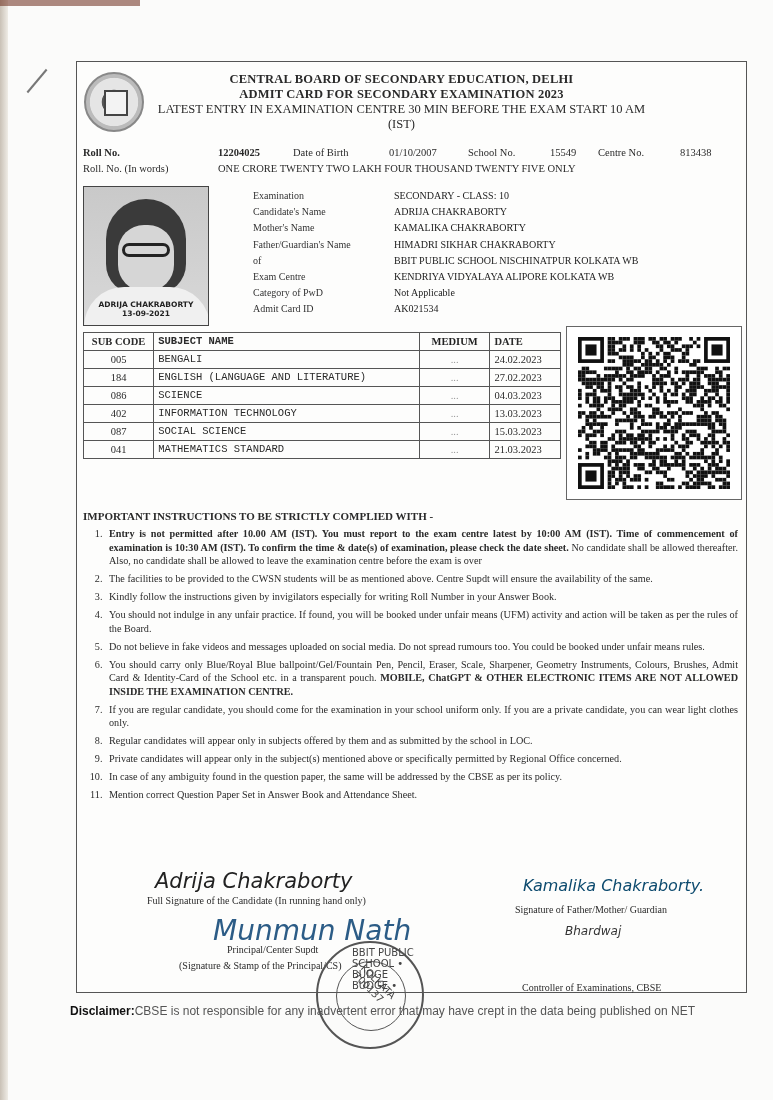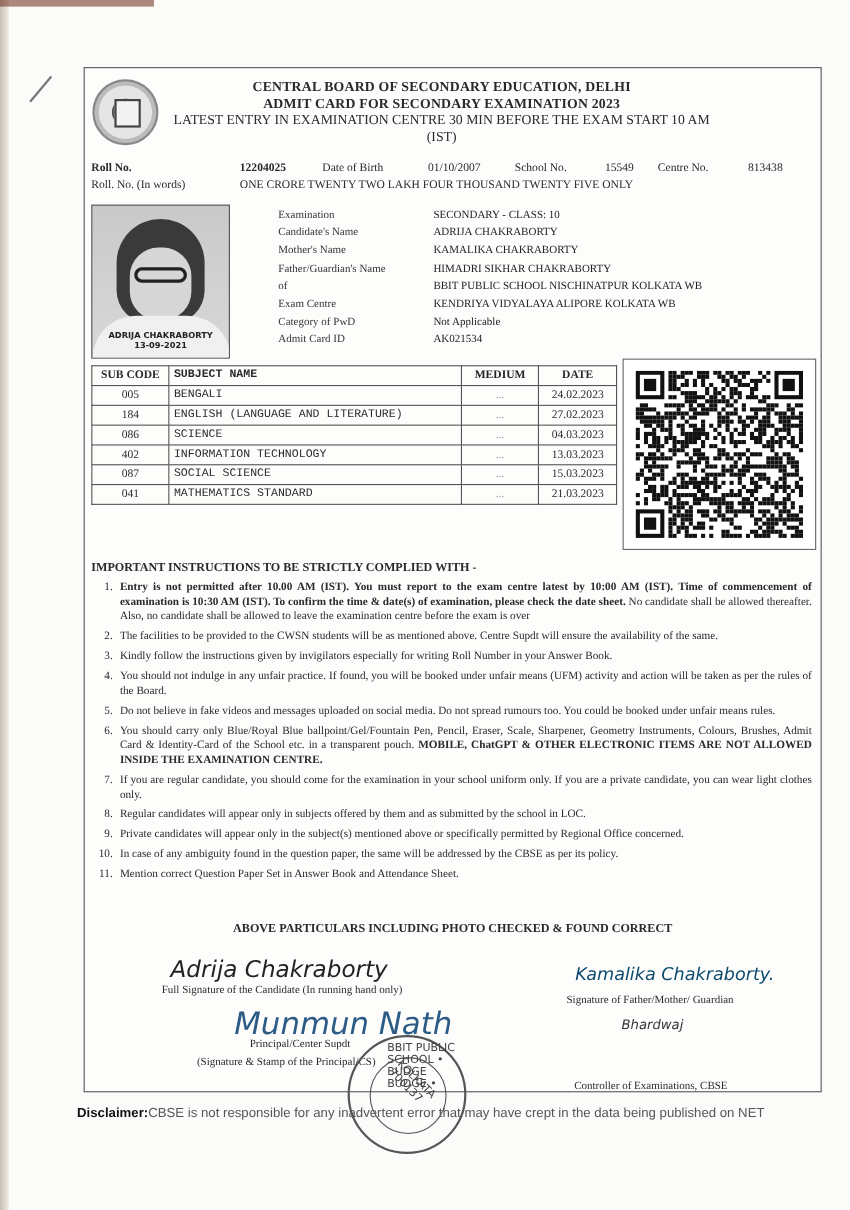--- a/index.html
+++ b/index.html
@@ -41,21 +41,21 @@
     .details { position: absolute; left: 176px; top: 126px; font-size: 10px; line-height: 16.2px; }
     .details .row { position: relative; height: 16.2px; white-space: nowrap; }
     .details .lbl { position: absolute; left: 0; color: #333; }
     .details .val { position: absolute; left: 141px; color: #222; }
     table.subjects { position: absolute; left: 6px; top: 270px; border-collapse: collapse; font-size: 10.5px; width: 478px; }
     table.subjects th, table.subjects td { border: 1px solid #555; padding: 0 4px; height: 17px; line-height: 17px; }
     table.subjects th { font-weight: bold; }
     table.subjects .c-code { width: 62px; text-align: center; }
     table.subjects .c-name { text-align: left; width: 262px; font-family: Liberation Mono, monospace; }
     table.subjects .c-med { width: 62px; text-align: center; color: #999; }
-    table.subjects .c-date { width: 62px; text-align: center; }
+    table.subjects .c-date { width: 62px; text-align: left; }
     .qr-box { position: absolute; left: 489px; top: 264px; width: 176px; height: 174px; border: 1px solid #666; box-sizing: border-box; background: #fff; }
     .qr-box svg { position: absolute; left: 10px; top: 10px; }
     .instr-title { position: absolute; left: 6px; top: 448px; font-size: 11px; font-weight: bold; }
     ol.instr { position: absolute; left: 6px; right: 8px; top: 465px; margin: 0; padding: 0 0 0 22px; font-size: 10.2px; line-height: 13.5px; }
     ol.instr li { margin-bottom: 4.5px; text-align: justify; padding-left: 4px; }
     .checked { position: absolute; left: 0; right: 0; top: 776px; text-align: center; font-weight: bold; font-size: 11px; }
     .sig { position: absolute; font-size: 10px; text-align: center; white-space: nowrap; }
     .sig-hand { font-family: "DejaVu Sans", sans-serif; font-style: italic; font-weight: normal; }
     .cand-sig { left: 78px; top: 807px; font-size: 21px; color: #222; }
     .cand-lbl { left: 70px; top: 833px; }
@@ -1011,21 +1011,20 @@
       <li><span>You should not indulge in any unfair practice. If found, you will be booked under unfair means (UFM) activity and action will be taken as per the rules of the Board.</span></li>
       <li><span>Do not believe in fake videos and messages uploaded on social media. Do not spread rumours too. You could be booked under unfair means rules.</span></li>
       <li><span>You should carry only Blue/Royal Blue ballpoint/Gel/Fountain Pen, Pencil, Eraser, Scale, Sharpener, Geometry Instruments, Colours, Brushes, Admit Card &amp; Identity-Card of the School etc. in a transparent pouch. </span><b>MOBILE, ChatGPT &amp; OTHER ELECTRONIC ITEMS ARE NOT ALLOWED INSIDE THE EXAMINATION CENTRE.</b></li>
       <li><span>If you are regular candidate, you should come for the examination in your school uniform only. If you are a private candidate, you can wear light clothes only.</span></li>
       <li><span>Regular candidates will appear only in subjects offered by them and as submitted by the school in LOC.</span></li>
       <li><span>Private candidates will appear only in the subject(s) mentioned above or specifically permitted by Regional Office concerned.</span></li>
       <li><span>In case of any ambiguity found in the question paper, the same will be addressed by the CBSE as per its policy.</span></li>
       <li><span>Mention correct Question Paper Set in Answer Book and Attendance Sheet.</span></li>
     </ol>
 
-  <div class="checked">ABOVE PARTICULARS INCLUDING PHOTO CHECKED &amp; FOUND CORRECT</div>
 
   <div class="sig sig-hand cand-sig">Adrija Chakraborty</div>
   <div class="sig cand-lbl">Full Signature of the Candidate (In running hand only)</div>
   <div class="sig sig-hand guard-sig">Kamalika Chakraborty.</div>
   <div class="sig guard-lbl">Signature of Father/Mother/ Guardian</div>
   <div class="sig sig-hand prin-sig">Munmun Nath</div>
   <div class="sig prin-lbl1">Principal/Center Supdt</div>
   <div class="sig prin-lbl2">(Signature &amp; Stamp of the Principal/CS)</div>
   <div class="sig sig-hand coe-sig">Bhardwaj</div>
   <div class="sig coe-lbl">Controller of Examinations, CBSE</div>

